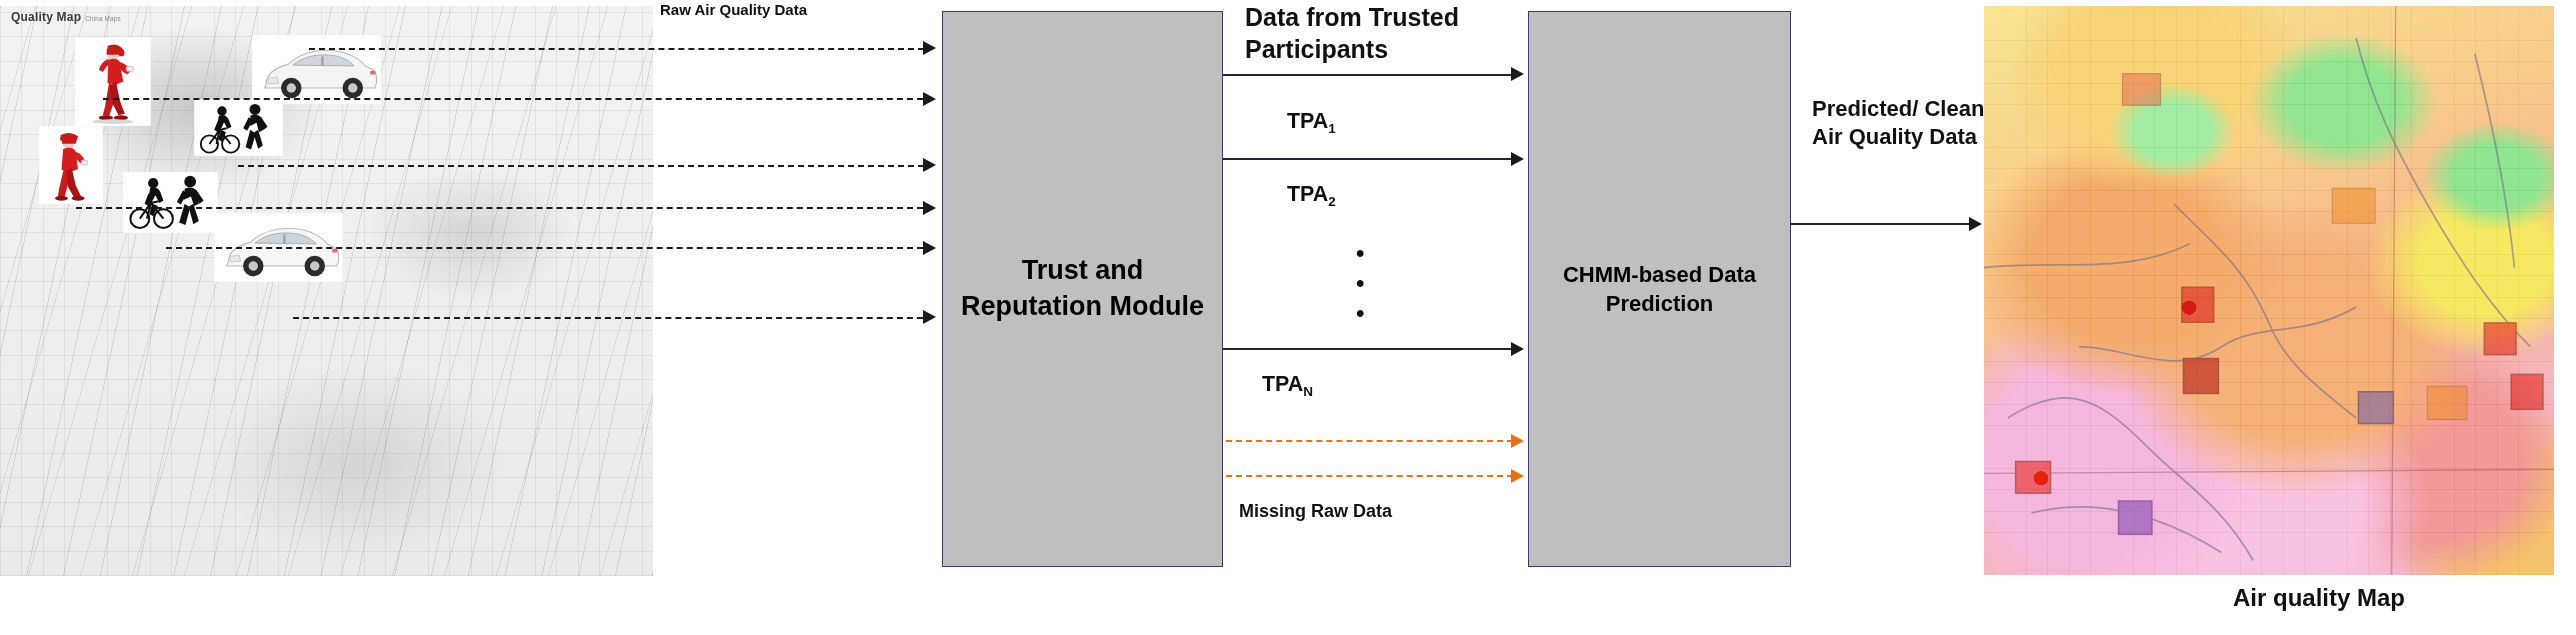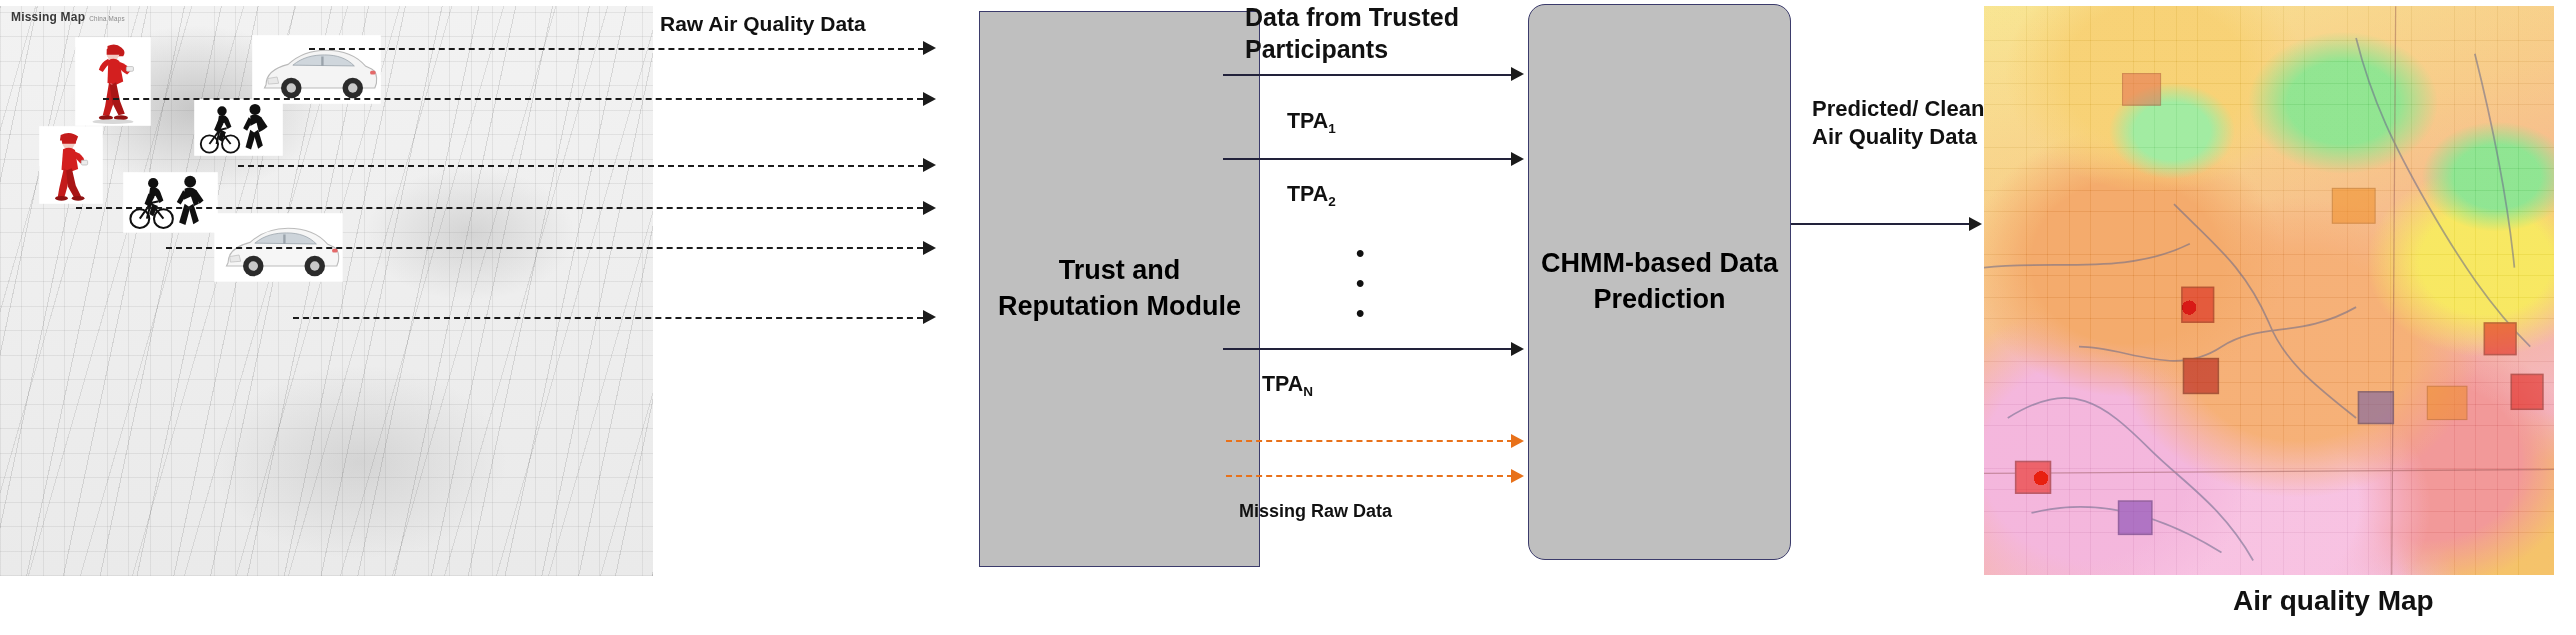--- a/index.html
+++ b/index.html
@@ -41,34 +41,34 @@
     border-left:13.5px solid #1b1b1b;}
   .arrowhead.orange{border-left-color:#E8711A;}
   .solid-line{position:absolute;height:0;border-top:2px solid #22223b;}
 
   
   .proc-box{
     position:absolute;background:#BFBFBF;border:1.6px solid #3B3B6B;
     display:flex;align-items:center;justify-content:center;text-align:center;
     font-weight:bold;line-height:1.32;color:#000;
   }
-  #trust-module{left:942px;top:11px;width:279px;height:554px;font-size:27px;margin-left:37px;}
-  #chmm-module{left:1528px;top:4px;width:261px;height:554px;font-size:27px;border-radius:17px;}
+  #trust-module{left:942px;top:11px;width:279px;height:554px;font-size:27px;}
+  #chmm-module{left:1528px;top:11px;width:261px;height:554px;font-size:22px;}
   .proc-box .inner{padding:0 11px;}
 
   
   .lbl{position:absolute;font-weight:bold;line-height:1.28;color:#111;}
-  #label-raw{left:660px;top:11px;font-size:21px;}
+  #label-raw{left:660px;top:0;font-size:15px;}
   #label-trusted{left:1245px;top:0.8px;font-size:25px;width:261px;}
   #label-tpa1{left:1287px;top:108px;font-size:21.4px;}
   #label-tpa2{left:1287px;top:181px;font-size:21.4px;}
   #label-tpan{left:1262px;top:371px;font-size:21.4px;}
   #label-missing{left:1239px;top:500px;font-size:18px;}
   #label-predicted{left:1812px;top:95px;font-size:22px;width:182px;}
-  #label-airmap{left:2233px;top:583px;font-size:28px;}
+  #label-airmap{left:2233px;top:583px;font-size:24px;}
   .sub-idx{font-size:13.5px;vertical-align:sub;}
   .vdots{position:absolute;left:1356px;top:238px;font-size:24px;line-height:30px;
          font-weight:bold;color:#111;text-align:center;}
 
   
   #air-quality-map{
     left:1984px;top:6.3px;width:570px;height:569px;
     background:
       
       radial-gradient(circle 7.1px at 10% 83%, #E8200F 0 100%, rgba(0,0,0,0) 100%),
@@ -94,21 +94,21 @@
   #air-quality-map-roads{
     left:1984px;top:6.3px;width:570px;height:569px;pointer-events:none;opacity:.55;
   }
 </style>
 </head>
 <body>
 
 <div class="abs" id="beijing-map"></div>
 
 <div class="abs" id="beijing-map-title">
-  <span>Missing Map</span><span class="sub">China Maps</span>
+  <span>Quality Map</span><span class="sub">China Maps</span>
 </div>
 
 <div class="chip" style="left:253px;top:36px;width:127px;height:67px;">
   <svg width="127" height="67" viewBox="0 0 160 85">
     <path d="M16 62 C16 48 28 40 44 36 C58 23 74 18 92 18 C114 18 130 24 142 38 L150 42 C156 45 157 52 156 60 L154 66 L14 66 Z" fill="#f4f4f4" stroke="#b9b9b9" stroke-width="1.4"></path>
     <path d="M50 37 C62 27 76 24 90 24 C106 24 118 28 128 38 Z" fill="#cfd6dc" stroke="#9aa3ab" stroke-width="1"></path>
     <rect x="86" y="26" width="3" height="12" fill="#9aa3ab"></rect>
     <circle cx="48" cy="66" r="13" fill="#2b2b2b"></circle>
       <circle cx="48" cy="66" r="6" fill="#c9c9c9"></circle>
     <circle cx="126" cy="66" r="13" fill="#2b2b2b"></circle>

